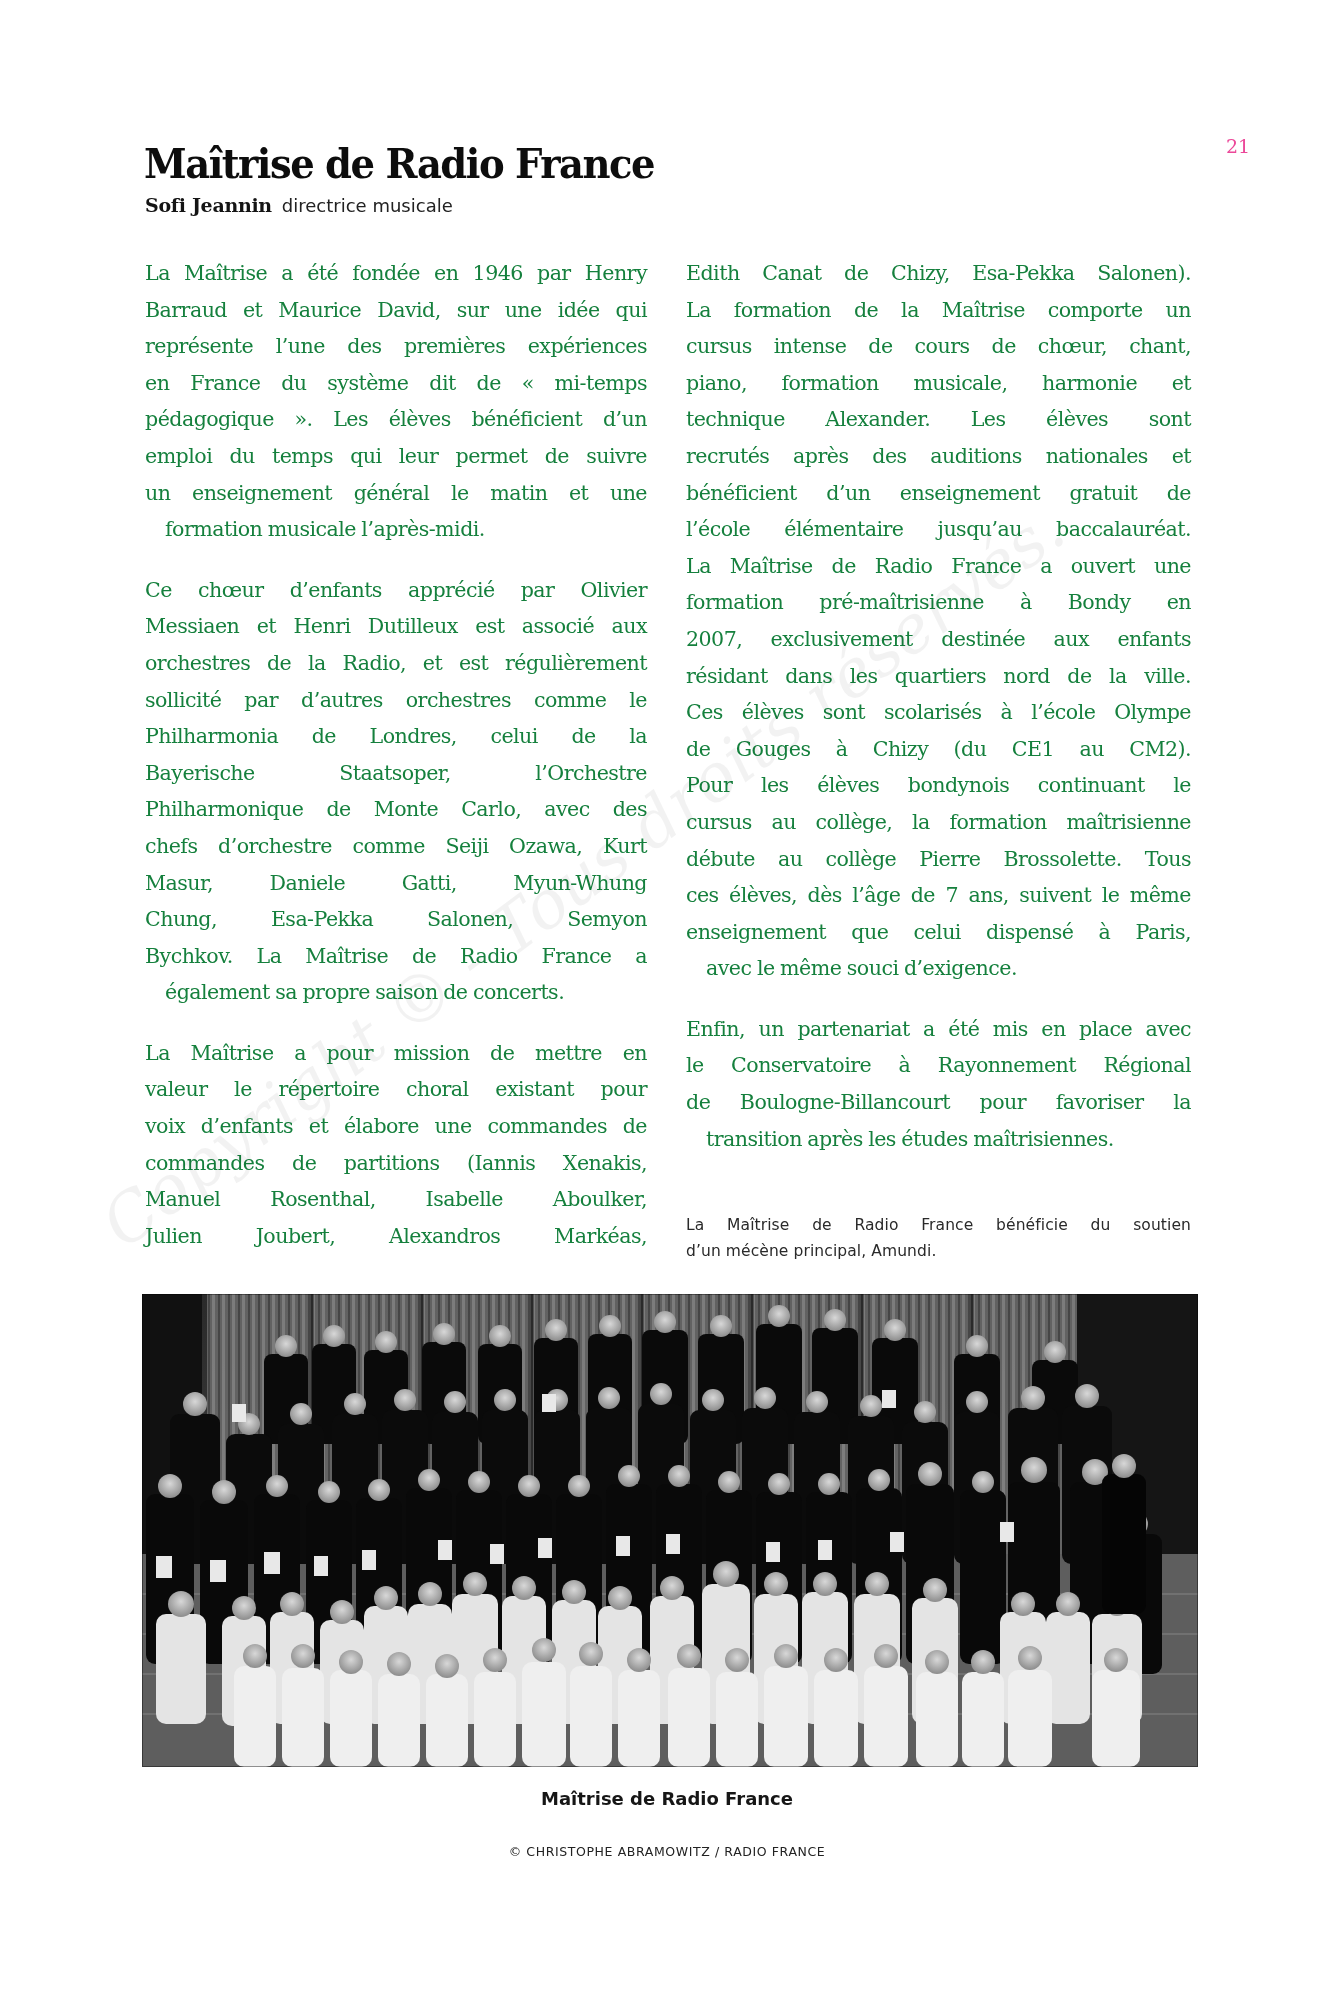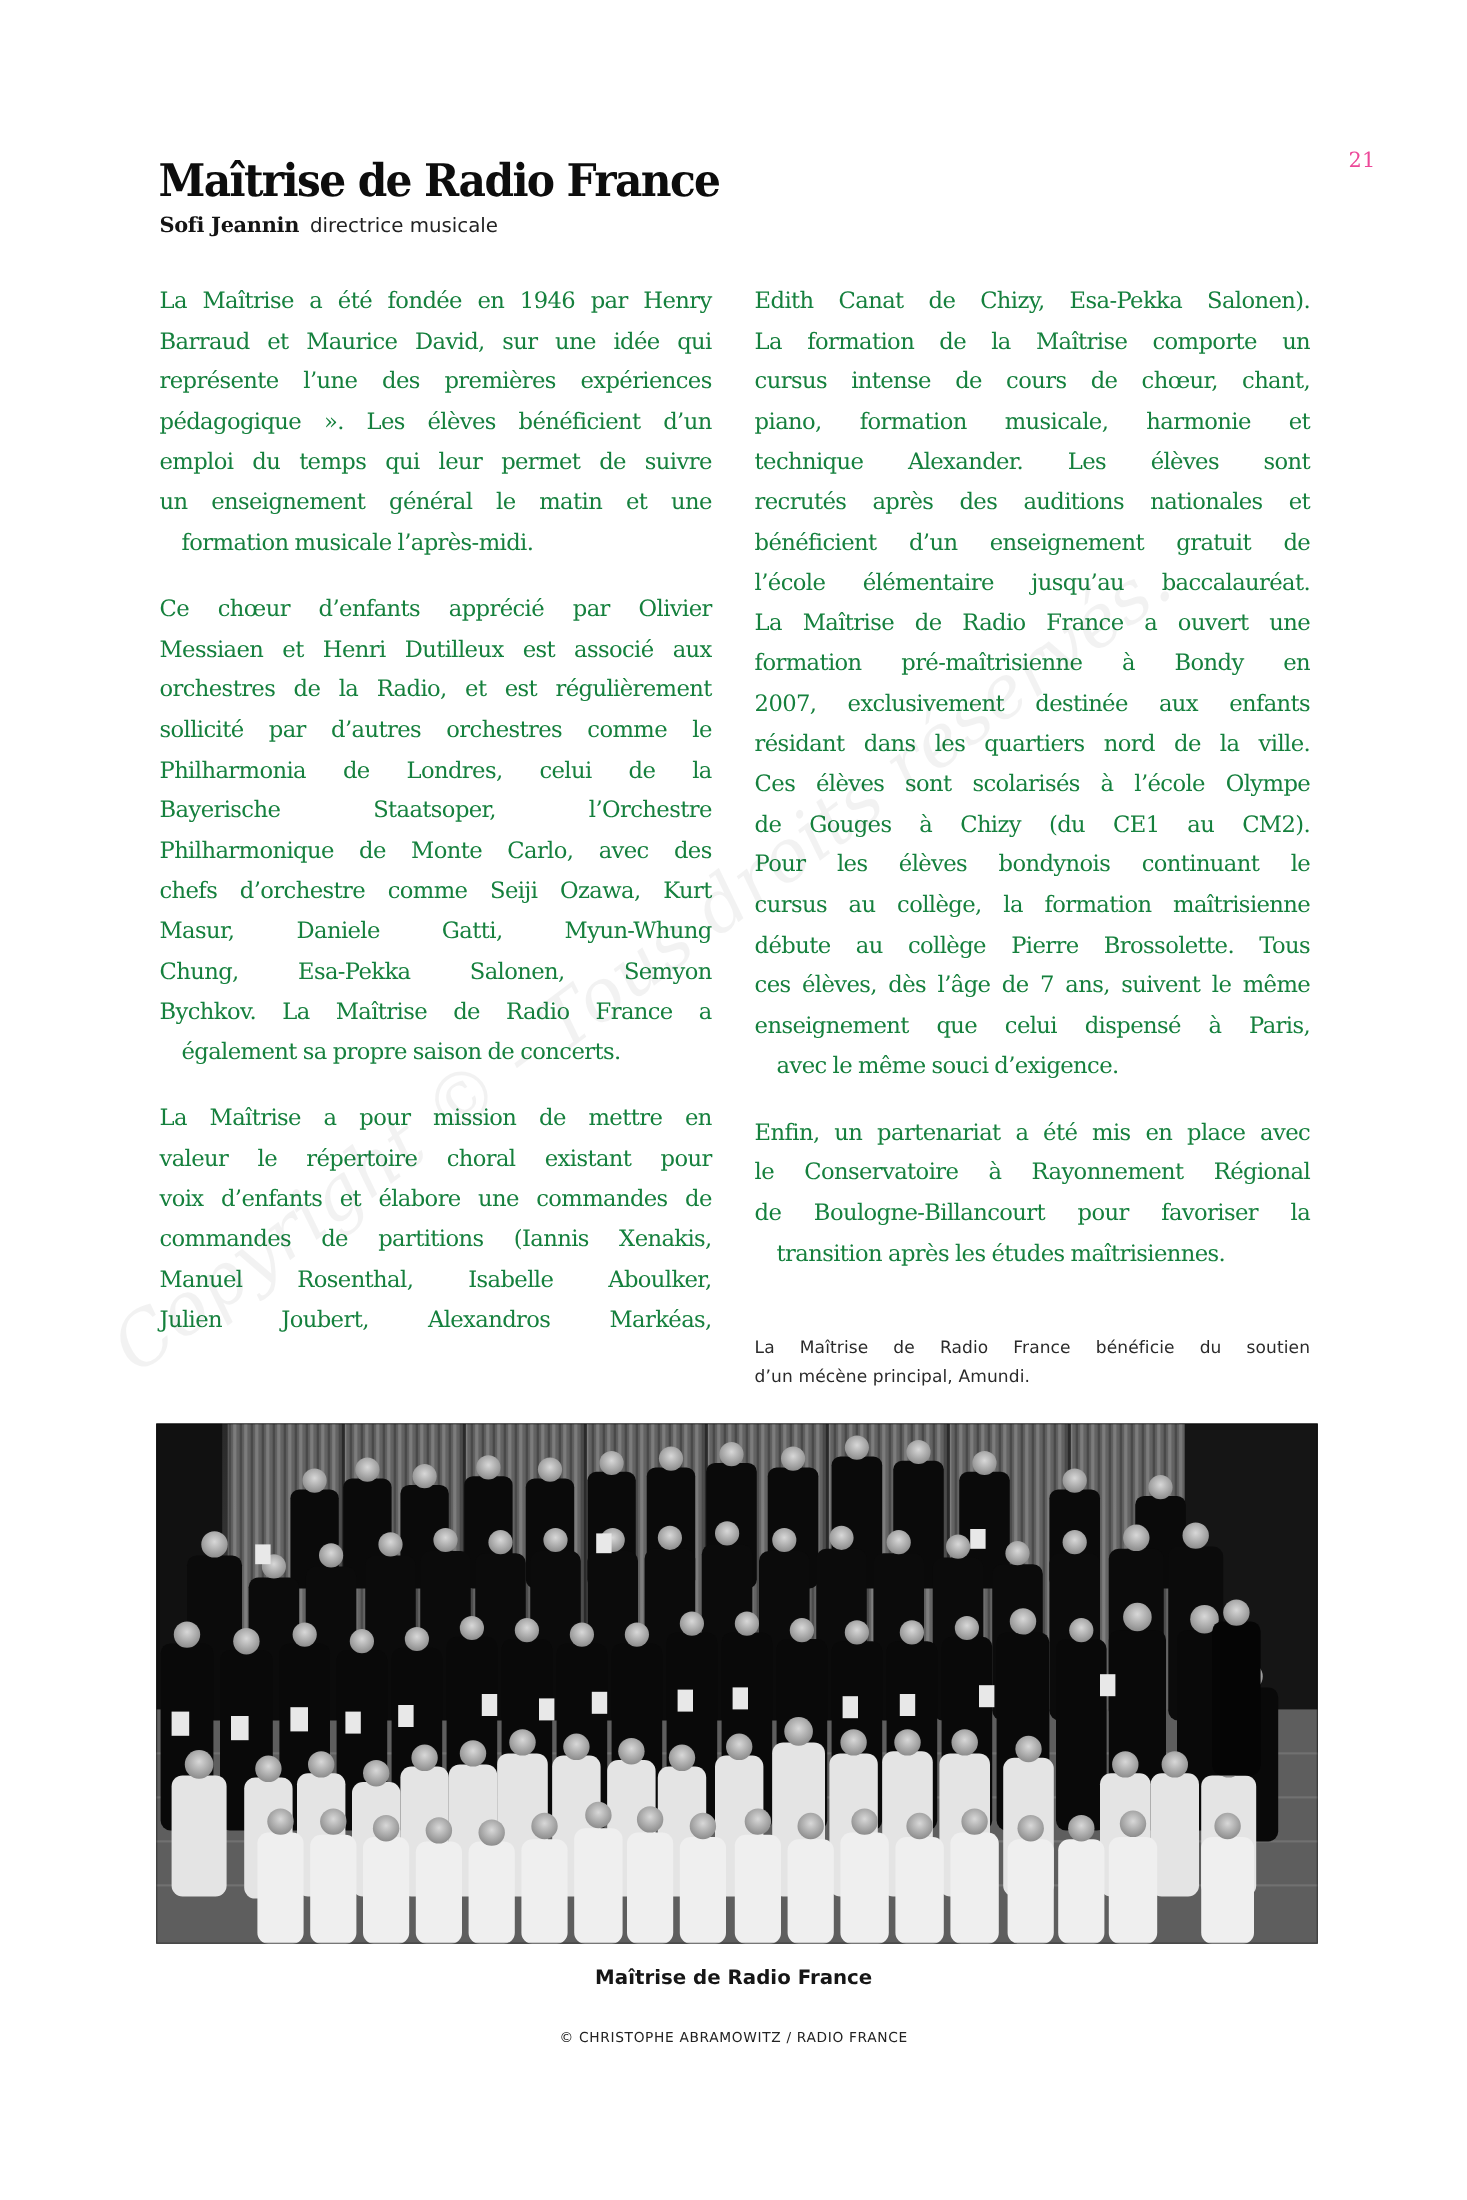--- a/index.html
+++ b/index.html
@@ -78,20 +78,21 @@
 
 <div class="subtitle">
   <span class="name">Sofi Jeannin</span><span class="role">directrice musicale</span>
 </div>
 
 <div class="col col-left">
   <p>
     <span class="line">La Maîtrise a été fondée en 1946 par Henry</span>
     <span class="line">Barraud et Maurice David, sur une idée qui</span>
     <span class="line">représente l’une des premières expériences</span>
+    <span class="line">en France du système dit de « mi-temps</span>
     <span class="line">pédagogique ». Les élèves bénéficient d’un</span>
     <span class="line">emploi du temps qui leur permet de suivre</span>
     <span class="line">un enseignement général le matin et une</span>
     <span class="line last">formation musicale l’après-midi.</span>
   </p>
   <p>
     <span class="line">Ce chœur d’enfants apprécié par Olivier</span>
     <span class="line">Messiaen et Henri Dutilleux est associé aux</span>
     <span class="line">orchestres de la Radio, et est régulièrement</span>
     <span class="line">sollicité par d’autres orchestres comme le</span>

